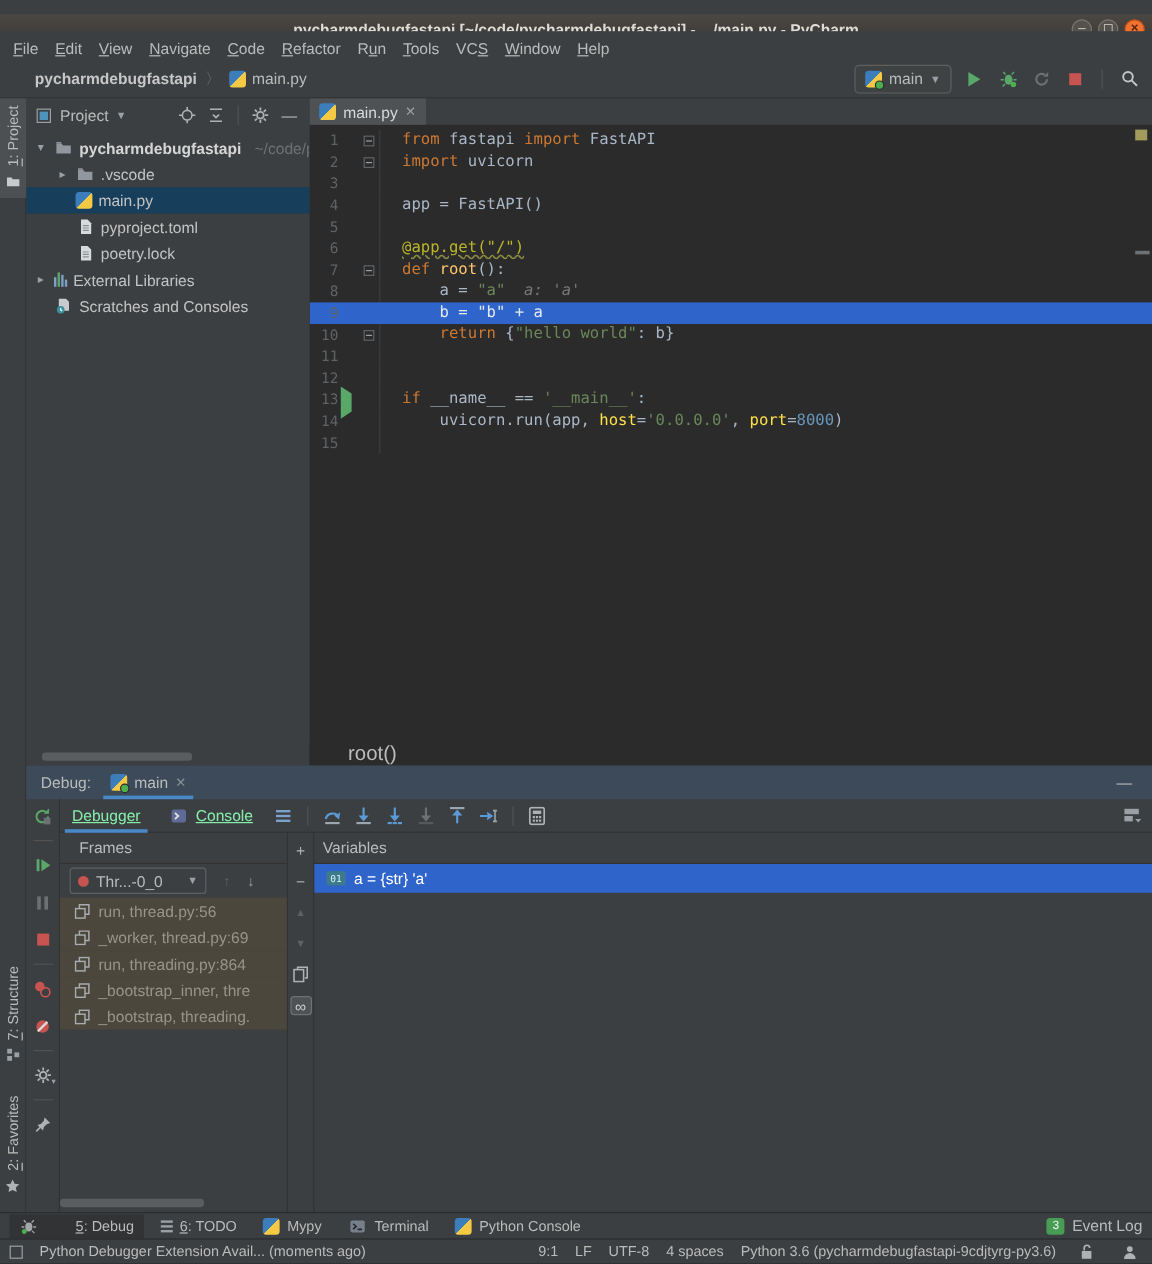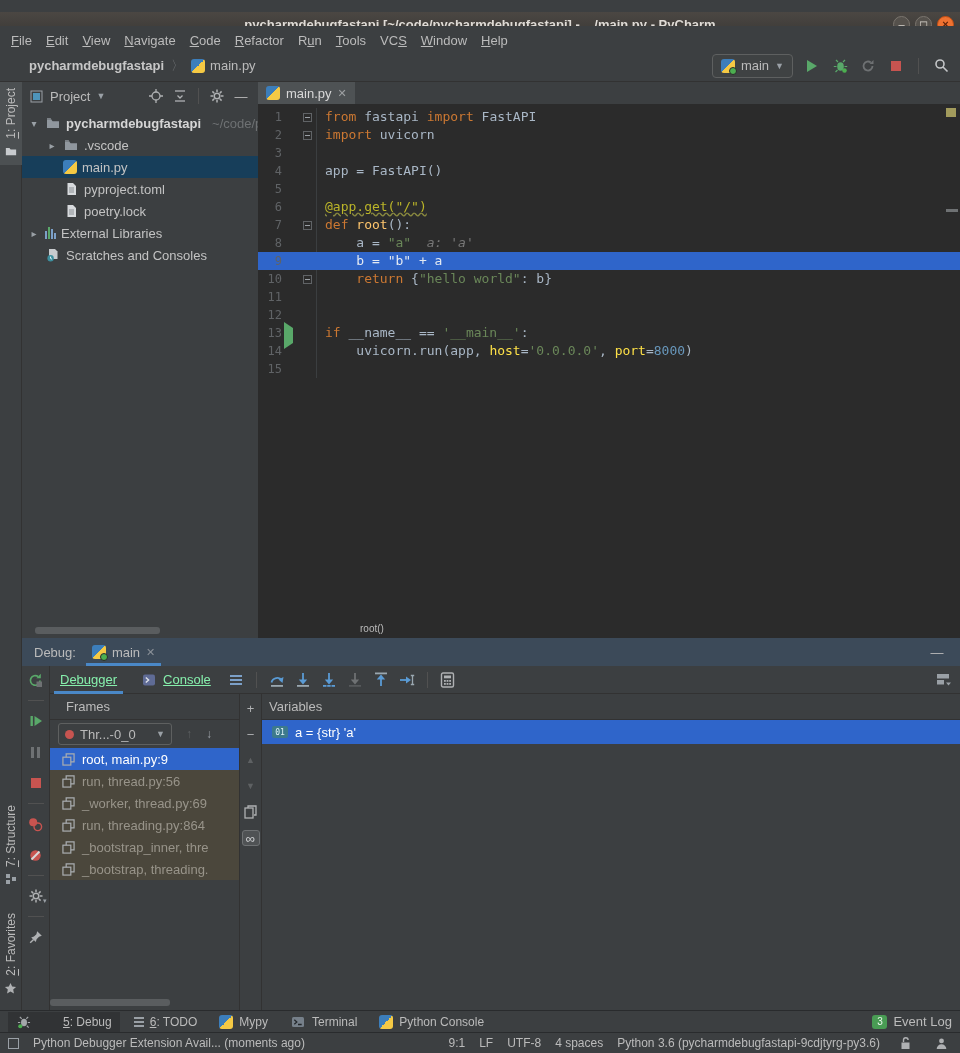--- a/index.html
+++ b/index.html
@@ -65,31 +65,31 @@
   .codearea { position:absolute; top:22px; bottom:20px; left:0; right:0; overflow:hidden;
     font-family:"DejaVu Sans Mono", monospace; font-size:13px; padding-top:4px; }
   .cline { height:18px; line-height:18px; display:flex; white-space:pre; position:relative; }
   .gut { width:58px; flex:none; display:flex; align-items:center; position:relative; }
   .gut .num { width:22px; text-align:right; color:#606366; font-size:12px; margin-left:2px; }
   .gut .mark { position:absolute; left:26px; top:3px; width:12px; height:12px; }
   .bpdot { width:12px; height:12px; border-radius:50%; background:#db5c5c; }
   .runarrow { width:0; height:0; border-left:9px solid #59a869; border-top:6px solid transparent; border-bottom:6px solid transparent; }
   .fold { position:absolute; left:45px; top:5px; width:9px; height:9px; border:1px solid #606366; background:#2b2b2b; }
   .fold:after { content:""; position:absolute; left:1px; right:1px; top:3px; height:1px; background:#9aa0a6; }
-  .codearea .cline .code { padding-left:8px; border-left:1px solid #3b3e40; }
+  .codearea .cline .code { padding-left:18px; border-left:1px solid #3b3e40; }
   .cline.hl { background:#2f65ca; }
   .cline.hl .code { border-left-color:transparent; }
   .ck { color:#cc7832; } .cd { color:#a9b7c6; } .cs { color:#6a8759; }
   .cdec { color:#bbb529; text-decoration:underline; text-decoration-style:wavy; text-decoration-color:#8a8a3f; }
   .cfn { color:#ffc66d; } .ch { color:#787878; font-style:italic; } .cp { color:#fde047; } .cn { color:#6897bb; }
   .cline.hl .cd, .cline.hl .cs { color:#e4eaf2; }
   .edmark-sq { position:absolute; right:4px; top:26px; width:10px; height:9px; background:#a29b5c; }
   .edmark-tick { position:absolute; right:2px; top:127px; width:12px; height:3px; background:#6e7173; }
   .breadcrumbbar { position:absolute; left:0; bottom:0; right:0; height:20px; background:#2b2b2b;
-    display:flex; align-items:center; padding-left:102px; color:#bbbbbb; font-size:10px; }
+    display:flex; align-items:center; padding-left:32px; color:#bbbbbb; font-size:17px; }
 
   
   .debug { position:absolute; left:22px; top:638px; width:938px; height:372px; background:#3C3F41; }
   .dbg-head { height:28px; background:#3c4a59; display:flex; align-items:center; padding:0 12px; gap:10px; }
   .dbg-session { display:flex; align-items:center; gap:6px; height:28px; padding:0 6px; position:relative; }
   .dbg-session:after { content:""; position:absolute; left:0; right:0; bottom:0; height:3px; background:#4a88c7; }
   .dbg-head .x { color:#8a9098; font-size:11px; }
   .dbg-head .spacer { flex:1; }
   .dbg-toolrow { height:28px; border-bottom:1px solid #323232; display:flex; align-items:center; margin-left:28px; padding-right:6px; gap:4px; }
   .dtab { display:flex; align-items:center; gap:6px; height:28px; padding:0 10px; position:relative; color:#86efac;text-decoration:underline; }
@@ -672,29 +672,20 @@
         <div class="threadrow">
           <span class="threadcombo">
             <span class="tdot"></span>
             <span style="overflow:hidden;white-space:nowrap;">Thr...-0_0</span>
             <span class="caret" style="margin-left:auto">▼</span>
           </span>
           <span class="arrowbtn dim">↑</span>
           <span class="arrowbtn">↓</span>
         </div>
         <div class="framelist" id="framelist">
-            <div class="frow selected ">
-       <span class="ic ">
-                <svg width="13" height="13" viewBox="0 0 14 14">
-                  <rect x="1" y="4.5" width="8.5" height="8.5" fill="none" stroke="#a9adb0" stroke-width="1.3"></rect>
-                  <path d="M4.5 4.5V1H13v8.5H9.5" fill="none" stroke="#a9adb0" stroke-width="1.3"></path>
-                </svg>
-              </span>
-              <span>root, main.py:9</span>
-            </div>
             <div class="frow  lib">
        <span class="ic ">
                 <svg width="13" height="13" viewBox="0 0 14 14">
                   <rect x="1" y="4.5" width="8.5" height="8.5" fill="none" stroke="#a9adb0" stroke-width="1.3"></rect>
                   <path d="M4.5 4.5V1H13v8.5H9.5" fill="none" stroke="#a9adb0" stroke-width="1.3"></path>
                 </svg>
               </span>
               <span>run, thread.py:56</span>
             </div>
             <div class="frow  lib">

